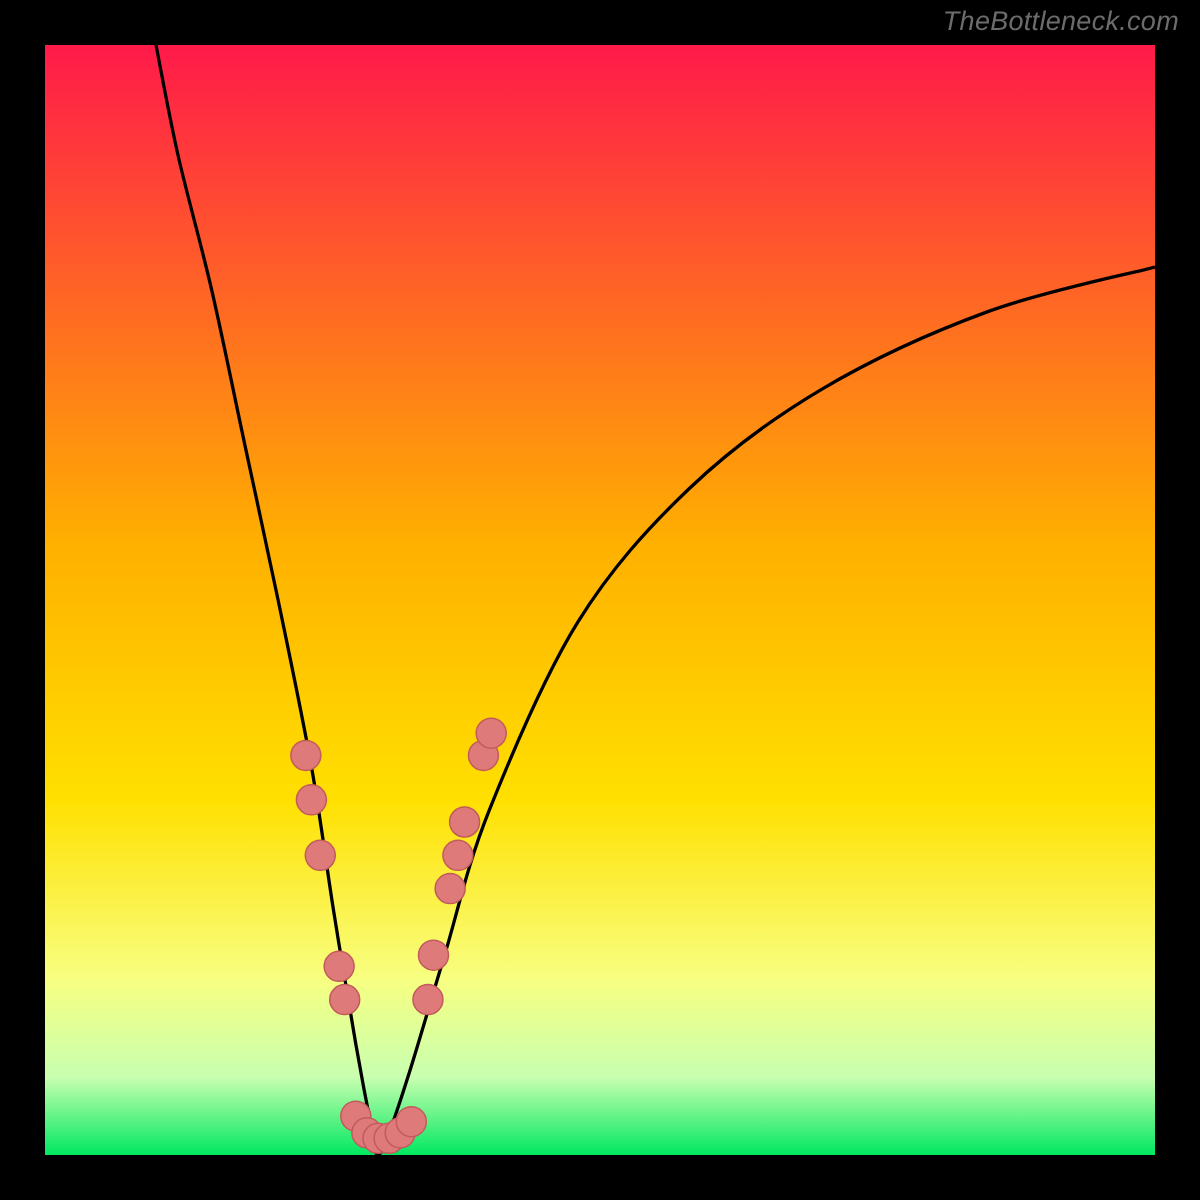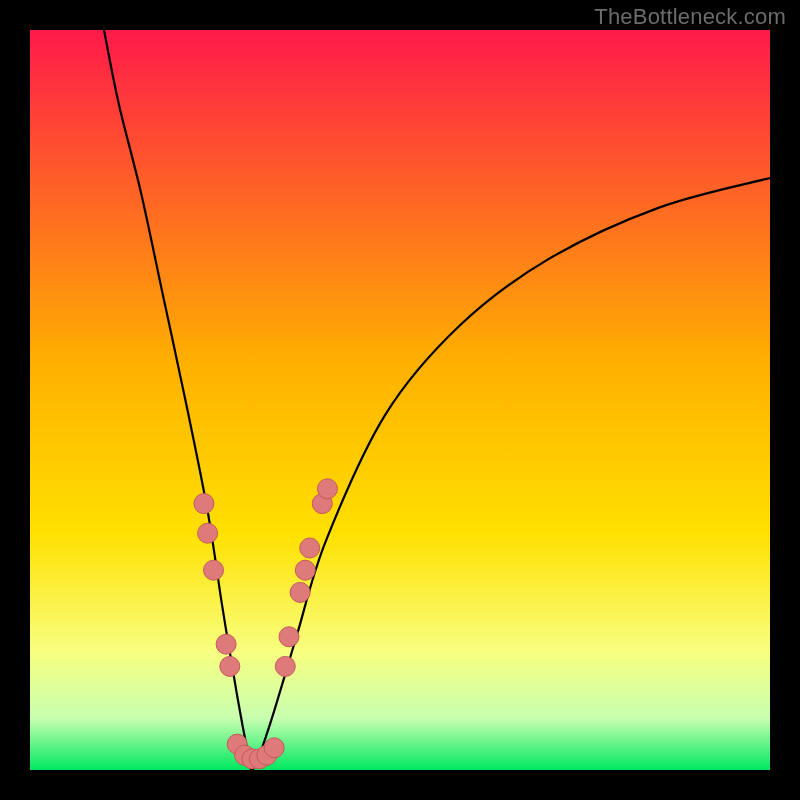--- a/index.html
+++ b/index.html
@@ -15,24 +15,25 @@
     position: relative;
     width: 800px;
     height: 800px;
     background: #000;
   }
   .watermark {
     position: absolute;
     top: 4px;
     right: 14px;
     color: #6c6c6c;
-    font-size: 22px;
+    font-size: 18px;
     font-weight: 500;
     letter-spacing: 0.2px;
     z-index: 10;
+    font-style: italic;
   }
   .plot {
     position: absolute;
     left: 30px;
     top: 30px;
     width: 740px;
     height: 740px;
   }
   svg { display: block; }
 </style>

